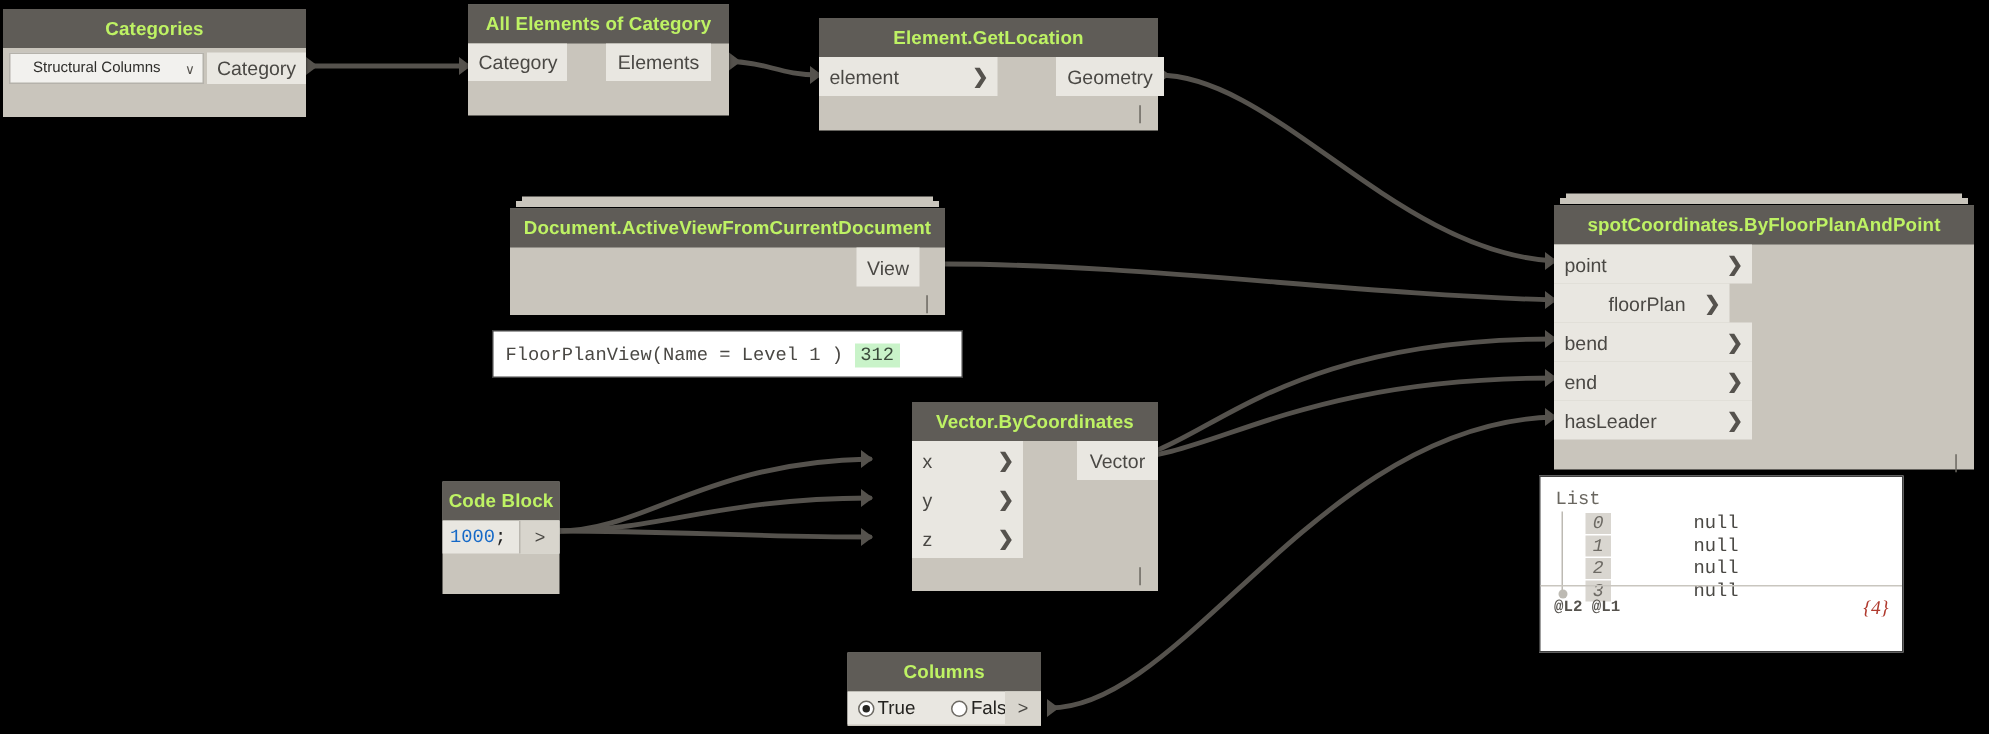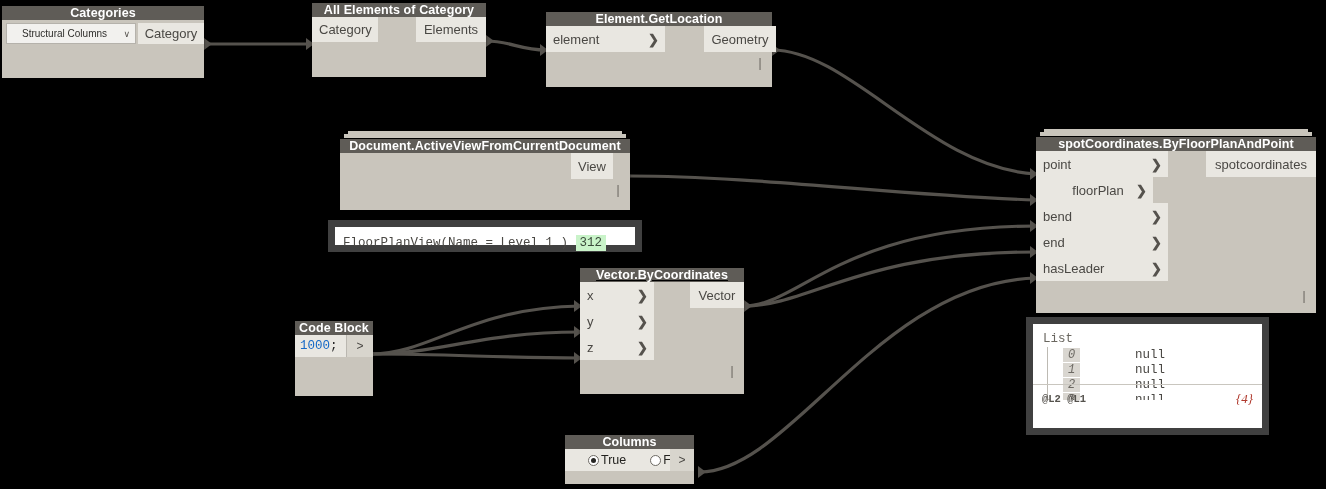--- a/index.html
+++ b/index.html
@@ -9,21 +9,21 @@
   
   #wires{position:absolute;left:0;top:0;width:1326px;height:489px;}
 
   
   .node{position:absolute;box-sizing:border-box;background:#c9c5bc;
         box-shadow:0 1px 2px rgba(0,0,0,.55);}
   .node.stack::before{content:"";position:absolute;left:4px;right:4px;top:-5px;height:4px;
         background:#c9c5bc;box-shadow:0 -1px 0 rgba(0,0,0,.35);}
   .node.stack::after{content:"";position:absolute;left:8px;right:8px;top:-8px;height:3px;
         background:#c9c5bc;}
-  .nhead{height:14px;background:#5f5c57;color:#ffffff;font-size:12.5px;font-weight:bold;
+  .nhead{height:26px;background:#5f5c57;color:#bef264;font-size:12.5px;font-weight:bold;
          display:flex;align-items:center;justify-content:center;letter-spacing:.1px;}
   .nbody{position:relative;}
   .rowzone{position:relative;}
   .prow{position:relative;height:26px;display:flex;align-items:center;}
   .pin{position:absolute;left:0;top:0;height:26px;background:#e9e7e1;
        display:flex;align-items:center;box-sizing:border-box;}
   .pin .lbl{font-size:13px;color:#4a4844;padding-left:7px;}
   .chev{position:absolute;right:6px;top:50%;transform:translateY(-50%);
         font-size:13px;color:#55524d;font-weight:bold;line-height:1;}
   .pout{position:absolute;top:0;height:26px;background:#e9e7e1;
@@ -43,31 +43,31 @@
          display:flex;align-items:center;}
   .cbcode{font-family:"Liberation Mono",monospace;font-size:12.5px;padding-left:5px;}
   .cbnum{color:#1569c7;}
   .cbsemi{color:#222;}
   .cbout{position:absolute;right:0;top:0;width:26px;height:22px;background:#d8d5cd;
          display:flex;align-items:center;justify-content:center;font-size:12px;color:#4a4844;
          border-left:1px solid #bab7b0;}
 
   
   .boolrow{position:absolute;left:0;top:0;right:0;height:22px;background:#e9e7e1;
-           display:flex;align-items:center;gap:24px;padding-left:23px;}
+           display:flex;align-items:center;gap:24px;padding-left:7px;}
   .radio{display:flex;align-items:center;gap:2px;font-size:12.5px;color:#23221f;}
   .rdot{width:11px;height:11px;border-radius:50%;border:1px solid #6d6a64;background:#fff;
         position:relative;box-sizing:border-box;}
   .rdot.on::after{content:"";position:absolute;left:2px;top:2px;width:5px;height:5px;
         border-radius:50%;background:#262522;}
   .boolout{position:absolute;right:0;top:0;width:24px;height:22px;background:#d8d5cd;
            display:flex;align-items:center;justify-content:center;font-size:12px;color:#4a4844;}
 
   
-  .bubble{position:absolute;background:#fff;border:7px solid #404040;box-sizing:border-box;
+  .bubble{position:absolute;background:#fff;border:1px solid #404040;box-sizing:border-box;
           box-shadow:0 1px 2px rgba(0,0,0,.5);}
   .btext{font-family:"Liberation Mono",monospace;font-size:12.5px;color:#4a4844;
          padding:9px 8px;white-space:nowrap;}
   .hl{background:#c9f3c9;color:#3b4a3b;padding:1px 4px;}
 
   .plist{position:absolute;left:0;top:0;right:0;bottom:28px;padding:8px 10px;overflow:hidden;}
   .plist .hdr{font-family:"Liberation Mono",monospace;font-size:12.5px;color:#6a6760;}
   .lrows{position:relative;padding-left:8px;margin-top:1px;}
   .lrows::before{content:"";position:absolute;left:4px;top:0;bottom:7px;width:1px;background:#bdbab3;}
   .lrows::after{content:"";position:absolute;left:1.5px;bottom:2px;width:6px;height:6px;
@@ -145,21 +145,21 @@
     </div>
   </div>
 
   <div class="node" style="left:312px;top:3px;width:174px;height:74px;">
     <div class="nhead">All Elements of Category</div>
     <div class="nbody" style="height:52px;">
       <div class="prow" style="height:25px;">
         <div class="pin" style="width:66px;height:25px;">
           <span class="lbl">Category</span>
         </div>
-        <div class="pout" style="left:104px;width:70px;height:25px;">
+        <div class="pout" style="left:92px;width:70px;height:25px;">
           <span class="lbl">Elements</span>
         </div>
       </div>
     </div>
   </div>
 
   <div class="node" style="left:546px;top:12px;width:226px;height:75px;">
     <div class="nhead">Element.GetLocation</div>
     <div class="nbody" style="height:53px;">
       <div class="prow">
@@ -191,21 +191,21 @@
     </div>
   </div>
 
   <div class="bubble" style="left:328px;top:220px;width:314px;height:32px;">
     <div class="btext">
       <span>FloorPlanView(Name = Level 1 )</span>
       <span class="hl">312</span>
     </div>
   </div>
 
-  <div class="node" style="left:580px;top:268px;width:164px;height:126px;text-decoration:underline;">
+  <div class="node" style="left:608px;top:268px;width:164px;height:126px;">
     <div class="nhead">Vector.ByCoordinates</div>
     <div class="nbody" style="height:104px;">
       <div class="prow">
         <div class="pin" style="width:74px;">
           <span class="lbl">x</span>
           <span class="chev">❯</span>
         </div>
         <div class="pout" style="left:110px;width:54px;">
           <span class="lbl">Vector</span>
         </div>
@@ -262,23 +262,20 @@
   </div>
 
   <div class="node stack" style="left:1036px;top:137px;width:280px;height:176px;">
     <div class="nhead">spotCoordinates.ByFloorPlanAndPoint</div>
     <div class="nbody" style="height:154px;">
       <div class="prow">
         <div class="pin" style="width:132px;">
           <span class="lbl">point</span>
           <span class="chev">❯</span>
         </div>
-        <div class="pout" style="left:170px;width:110px;">
-          <span class="lbl">spotcoordinates</span>
-        </div>
       </div>
       <div class="prow">
         <div class="pin" style="width:117px;justify-content:center;">
           <span class="lbl">floorPlan</span>
           <span class="chev">❯</span>
         </div>
       </div>
       <div class="prow">
         <div class="pin" style="width:132px;">
           <span class="lbl">bend</span>

